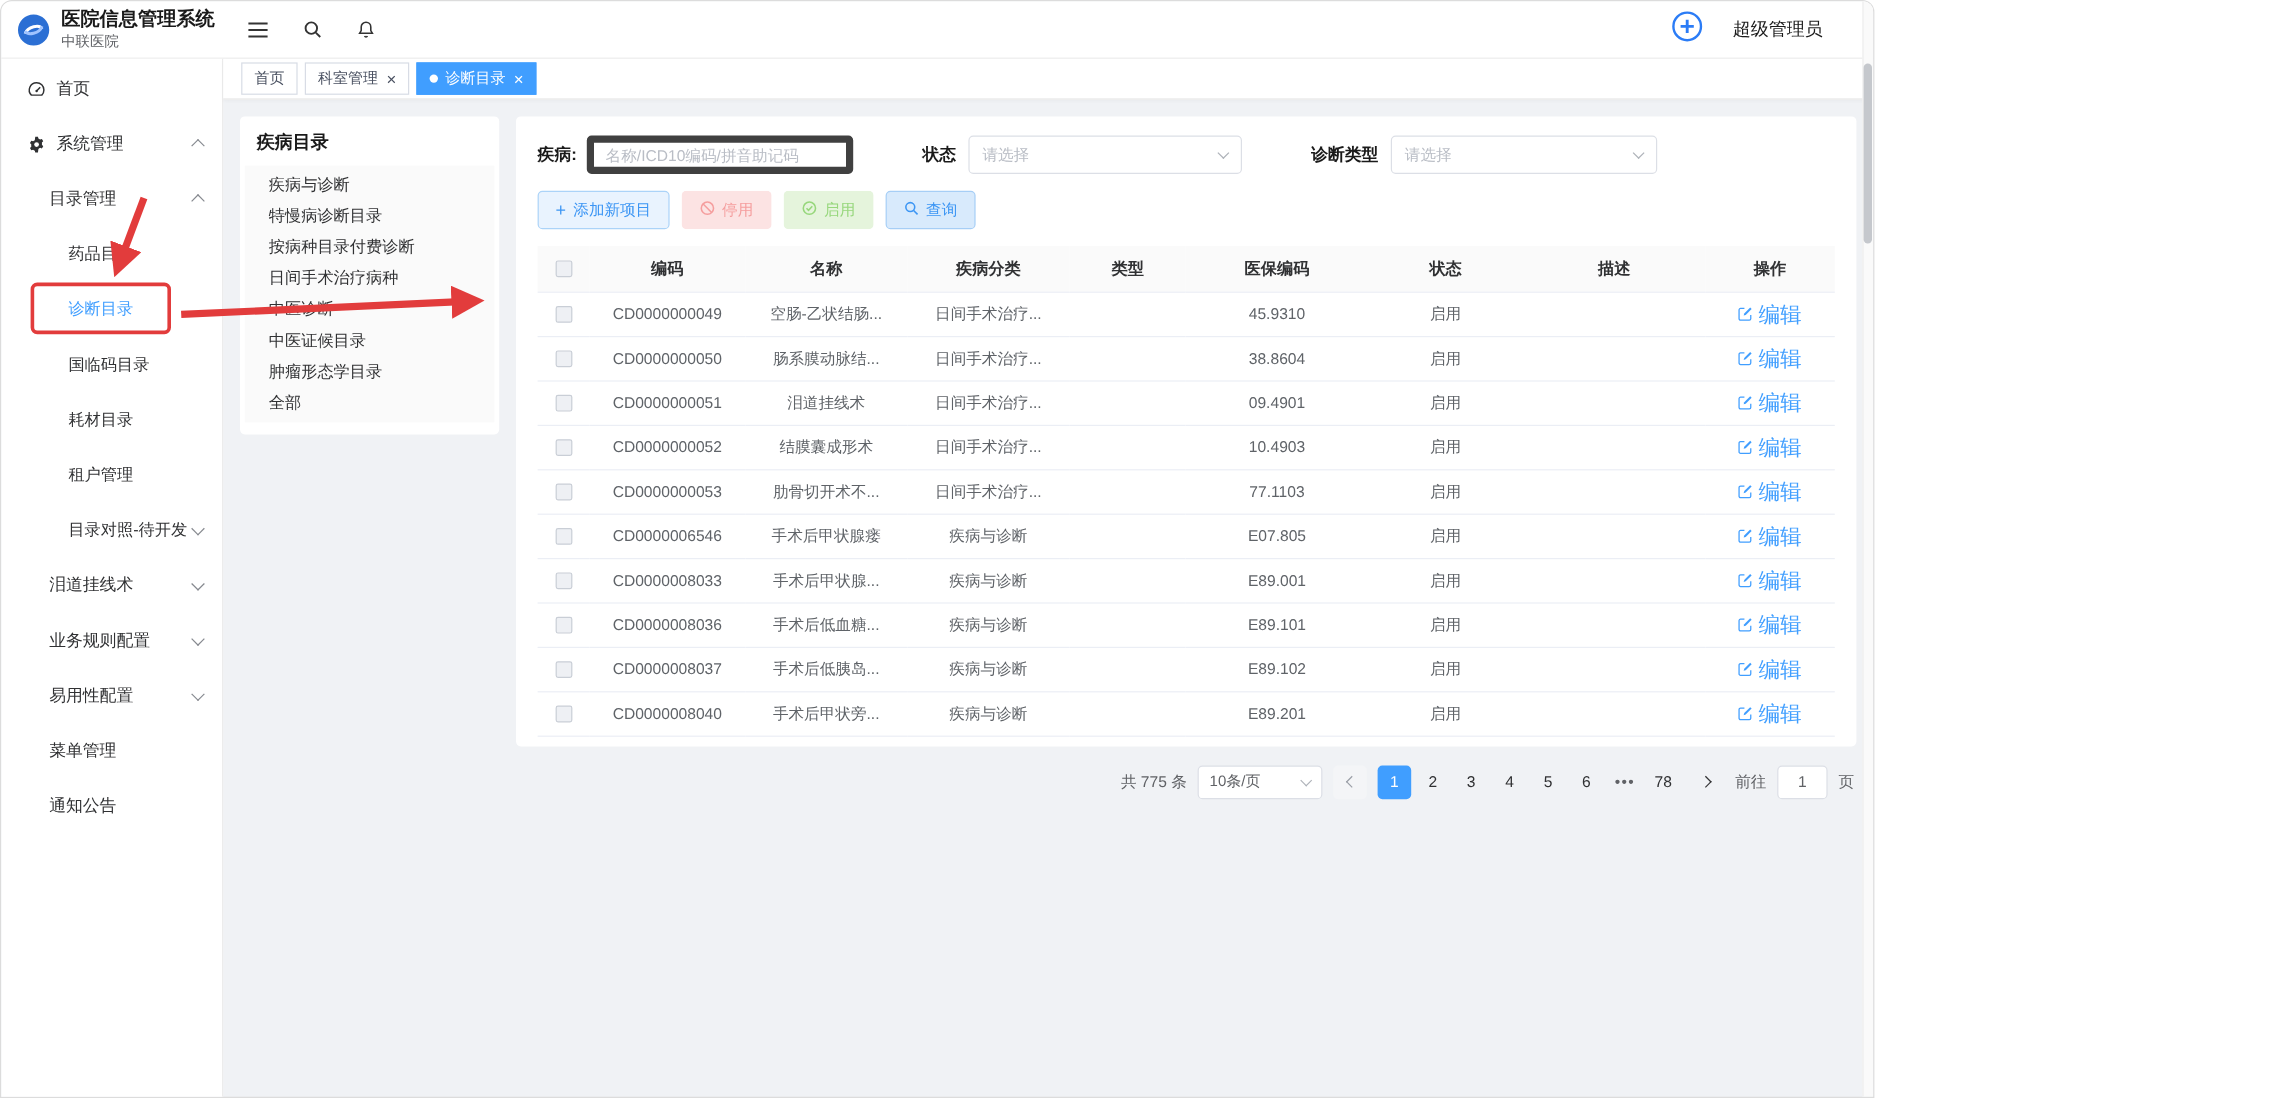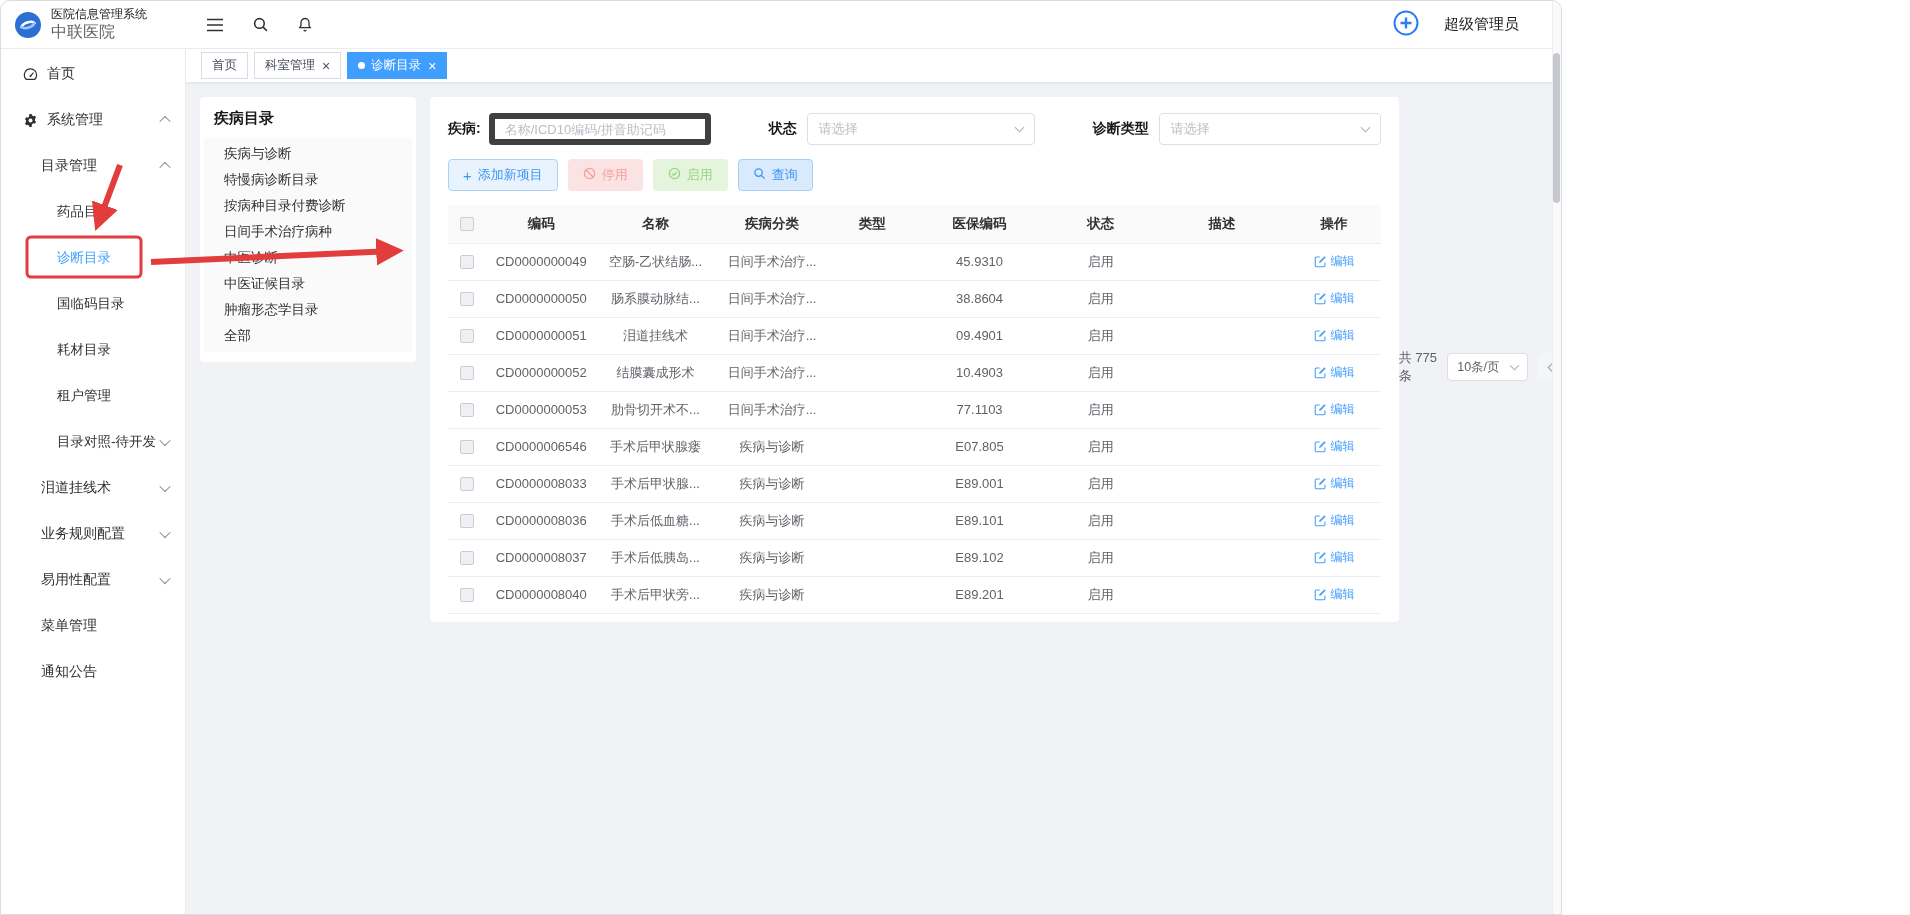--- a/index.html
+++ b/index.html
@@ -6,22 +6,22 @@
   html,body { width:1910px; height:915px; background:#fff; font-family:"Liberation Sans","DejaVu Sans",sans-serif; color:#303133; overflow:hidden; }
 
   .app { position:absolute; top:0; left:0; width:1562px; height:915px; background:#f0f2f5;
          border:1px solid #dcdcdc; border-radius:10px 10px 0 0; overflow:hidden; }
 
   
   .topbar { height:48px; background:#fff; border-bottom:1px solid #ececec; display:flex; align-items:center; }
   .brand { width:185px; flex-shrink:0; display:flex; align-items:center; gap:8px; padding-left:12px; }
   .logo { width:30px; height:30px; flex-shrink:0; }
   .brand-text { line-height:1.25; }
-  .brand-title { font-size:12px; font-weight:normal; color:#1a1a1a; }
-  .brand-sub { font-size:16px; color:#606266; }
+  .brand-title { font-size:16px; font-weight:bold; color:#1a1a1a; }
+  .brand-sub { font-size:12px; color:#606266; }
   .top-icons { display:flex; align-items:center; gap:28px; margin-left:20px; }
   .top-icon { cursor:pointer; display:flex; align-items:center; }
   .topbar-right { margin-left:auto; display:flex; align-items:center; gap:25px; padding-right:42px; cursor:pointer; }
   .username { font-size:15px; color:#1a1a1a; }
 
   
   .layout { display:flex; height:866px; }
   .sidebar { width:185px; flex-shrink:0; background:#fff; border-right:1px solid #ececec; padding-top:2px; }
   .side-item { height:46px; display:flex; align-items:center; font-size:14px; color:#303133; cursor:pointer; padding-right:16px; }
   .side-item.lvl0 { padding-left:22px; }
@@ -46,21 +46,21 @@
   .tab-close { font-size:14px; line-height:1; margin-left:1px; }
 
   
   .content { flex:1; display:flex; align-items:flex-start; gap:14px; padding:14px; overflow:hidden; }
 
   .category-card { width:216px; flex-shrink:0; background:#fff; border-radius:4px; padding:10px 0 10px; }
   .category-title { font-size:15px; font-weight:bold; padding:2px 14px 10px; color:#1a1a1a; }
   .category-list { list-style:none; background:#fafafa; margin:0 4px; padding:3px 0; }
   .cat-item { font-size:13.5px; padding:4px 20px; color:#303133; cursor:pointer; white-space:nowrap; }
 
-  .panel-col { flex:1; min-width:0; display:flex; }
+  .panel-col { flex:1; min-width:0; display:flex; flex-direction:column; }
   .main-card { background:#fff; border-radius:4px; padding:16px 18px 8px; }
 
   .filters { display:flex; align-items:center; margin-bottom:14px; }
   .f-label { font-size:14px; font-weight:600; color:#1a1a1a; white-space:nowrap; }
   .f-label.ml { margin-left:58px; }
   .f-input { width:222px; height:32px; border:6px solid #404040; border-radius:4px; padding:0 10px; font-size:13px;
              color:#303133; outline:none; margin-left:8px; font-family:inherit; }
   .f-input::placeholder { color:#b9bdc5; }
   .f-select { height:32px; border:1px solid #dcdfe6; border-radius:4px; background:#fff; display:flex; align-items:center;
               justify-content:space-between; padding:0 11px; margin-left:10px; cursor:pointer; }
@@ -82,21 +82,21 @@
   .table { width:100%; border-collapse:collapse; table-layout:fixed; }
   .table th { background:#fafafa; height:38px; font-size:13.5px; font-weight:700; color:#303133;
               border-bottom:1px solid #ebeef5; text-align:center; }
   .table td { height:37px; font-size:13px; color:#5f6368; border-bottom:1px solid #ebeef5; text-align:center;
               overflow:hidden; white-space:nowrap; text-overflow:ellipsis; }
   .table th:nth-child(1){width:4%} .table th:nth-child(2){width:12%} .table th:nth-child(3){width:12.5%}
   .table th:nth-child(4){width:12.5%} .table th:nth-child(5){width:9%} .table th:nth-child(6){width:14%}
   .table th:nth-child(7){width:12%} .table th:nth-child(8){width:14%} .table th:nth-child(9){width:10%}
   .checkbox { display:inline-block; width:14px; height:14px; border:1px solid #c9ced6; border-radius:2px;
               background:#eef0f4; vertical-align:middle; cursor:pointer; }
-  .edit-link { color:#409eff; display:inline-flex; align-items:center; gap:4px; font-size:12px; cursor:pointer; }
+  .edit-link { color:#409eff; display:inline-flex; align-items:center; gap:4px; font-size:18px; cursor:pointer; }
 
   .pagination { display:flex; align-items:center; justify-content:flex-end; gap:9px; margin-top:16px;
                 font-size:13px; color:#606266; padding-right:2px; }
   .pg-size { width:104px; height:28px; background:#fff; border:1px solid #dcdfe6; border-radius:4px; display:flex;
              align-items:center; justify-content:space-between; padding:0 9px; cursor:pointer; font-size:12.5px; color:#606266; }
   #pager { display:flex; gap:4px; }
   .pg-btn { min-width:28px; height:28px; border:none; background:transparent; font-size:13px; color:#303133;
             cursor:pointer; border-radius:4px; display:flex; align-items:center; justify-content:center; font-family:inherit; }
   .pg-prev { background:#f4f5f7; }
   .pg-num.active { background:#409eff; color:#fff; }

